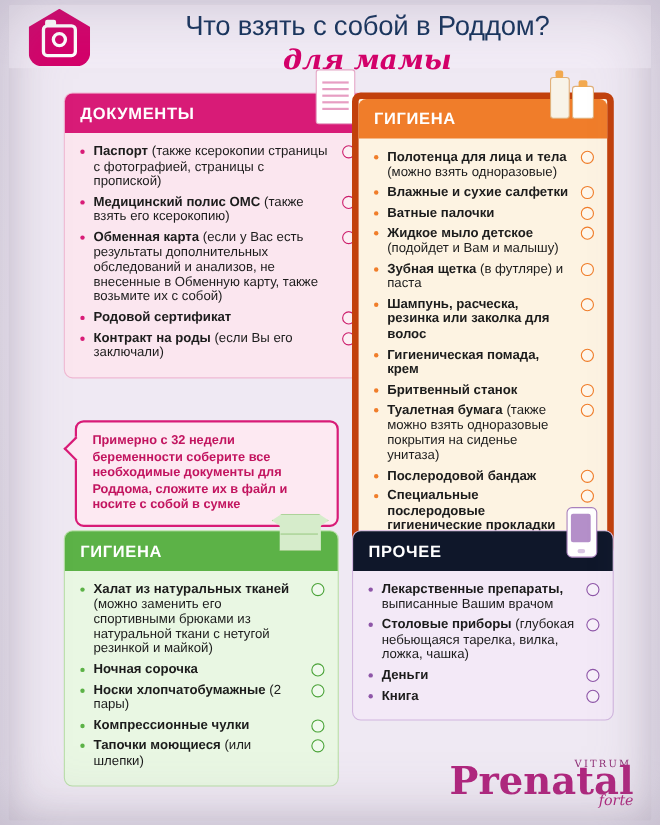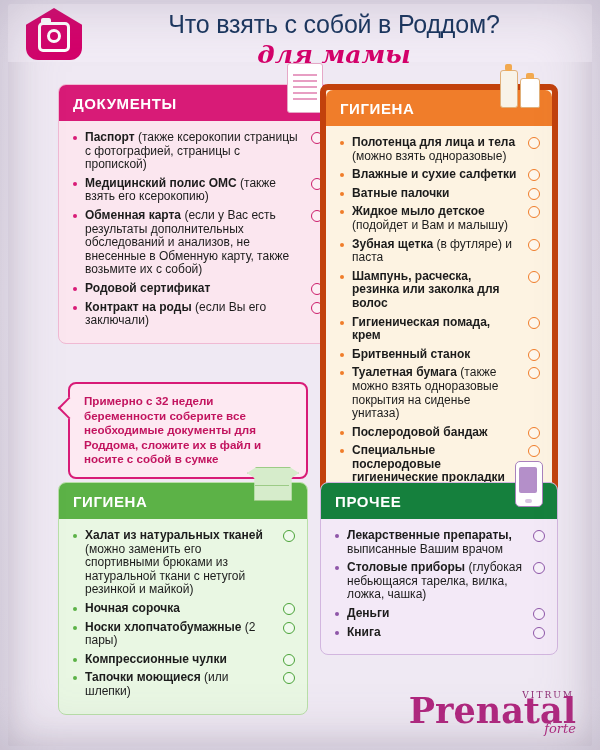--- a/index.html
+++ b/index.html
@@ -210,21 +210,21 @@
 
   
   #card-other {
     left: 312px;
     top: 478px;
     width: 238px;
     background: #f3e9f7;
     border: 1px solid #d2b6df;
   }
   #card-other .card-head {
-    background: #15803d;
+    background: #0f172a;
   }
   #card-other .bullet { background: #8e56a8; }
   #card-other .chk { border-color: #8e56a8; }
 
   
   #tip-box {
     position: absolute;
     left: 60px;
     top: 378px;
     width: 240px;

